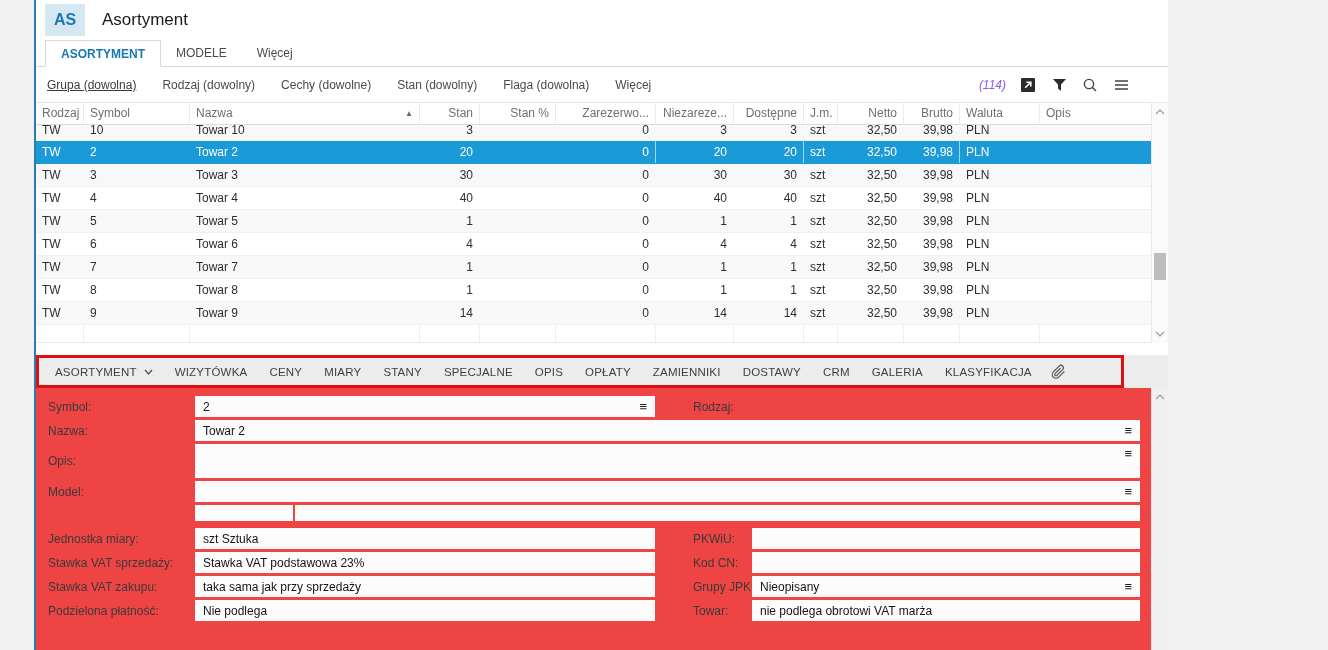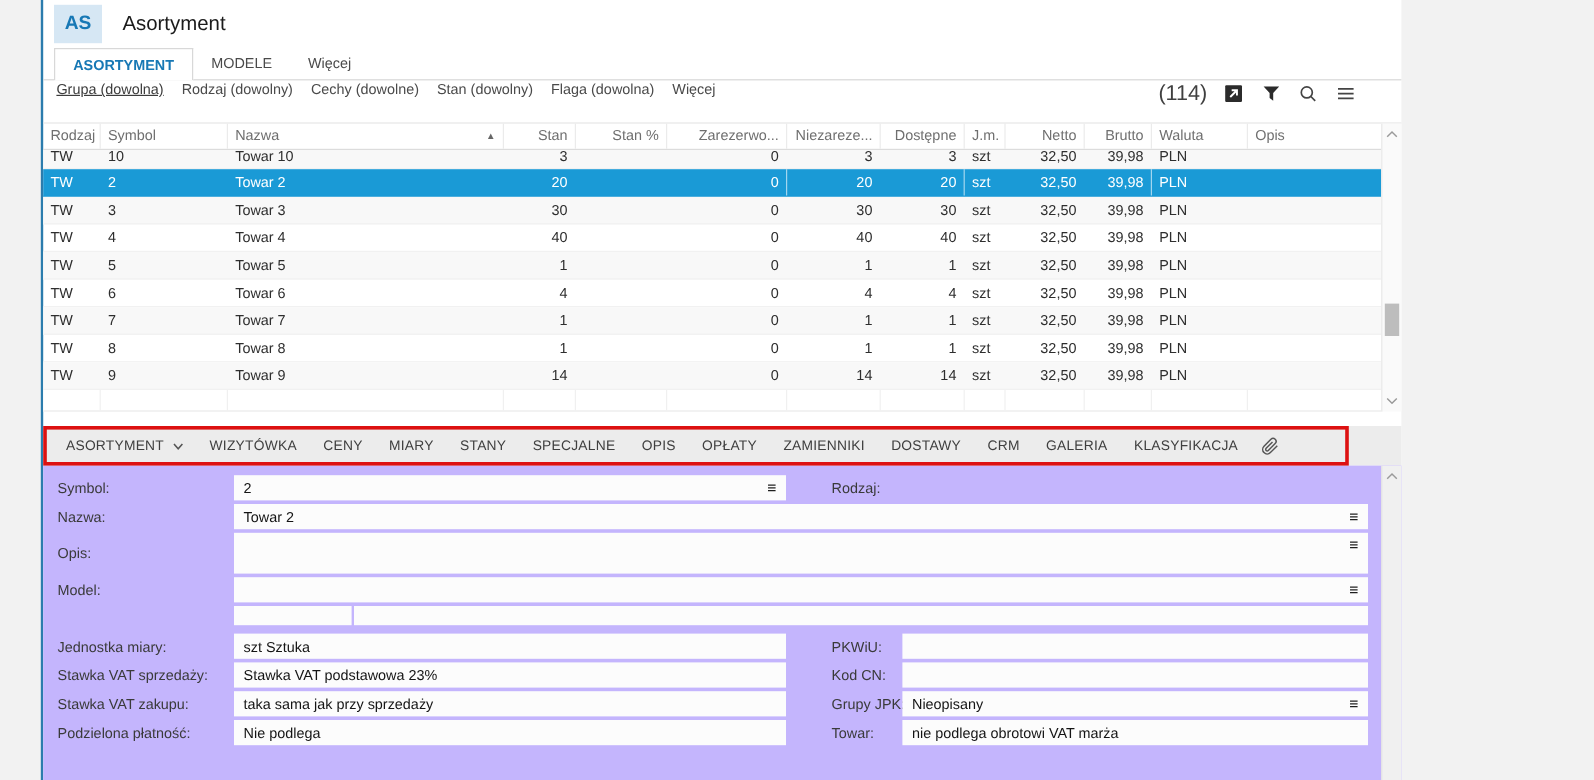--- a/index.html
+++ b/index.html
@@ -21,26 +21,26 @@
     font-weight:bold;font-size:16px;display:flex;align-items:center;justify-content:center;}
   .page-title{margin-left:17px;font-size:17px;color:#1b1b1b;}
 
   
   .main-tabs{display:flex;height:27px;border-bottom:1px solid #d8d8d8;padding-left:9px;flex:none;}
   .mtab{padding:0 15px;line-height:26px;font-size:12px;color:#4a4a4a;white-space:nowrap;cursor:default;}
   .mtab.active{font-weight:bold;color:var(--tab-blue);background:#fff;border:1px solid #d8d8d8;
     border-bottom:1px solid #fff;margin-bottom:-1px;}
 
   
-  .filter-bar{height:35px;display:flex;align-items:flex-start;padding:0 38px 0 11px;font-size:12px;
-    color:#4a4a4a;flex:none;}
+  .filter-bar{height:35px;display:flex;align-items:center;padding:0 38px 0 11px;font-size:12px;
+    color:#4a4a4a;flex:none;gap:11px;}
   .fitem{margin-right:15px;white-space:nowrap;}
   .fitem.underline{text-decoration:underline;color:#3c3c3c;}
   .fb-right{margin-left:auto;display:flex;align-items:center;gap:13px;}
-  .fb-count{font-size:18px;color:#404040;}
+  .fb-count{font-size:12px;color:#8b5cf6;font-style:italic;}
   .fb-ic{display:flex;align-items:center;justify-content:center;width:18px;height:18px;}
 
   
   .grid{position:relative;border-top:1px solid #e6e6e6;flex:none;font-size:12px;color:#2e2e2e;}
   .hrow,.row{display:flex;margin-right:17px;}
   .hrow{height:22px;border-bottom:1px solid #dcdcdc;}
   .hcell{color:#6f6f6f;padding:0 6px;line-height:21px;border-right:1px solid #ebebeb;
     overflow:hidden;white-space:nowrap;flex:none;}
   .sort-arrow{float:right;color:#666;font-size:8px;line-height:21px;display:none;}
   .hcell.has-sort .sort-arrow{display:inline;}
@@ -71,21 +71,21 @@
   .dtab{display:flex;align-items:center;padding:0 11px;font-size:11.5px;color:#3f3f3f;
     letter-spacing:.2px;white-space:nowrap;cursor:default;}
   .dtab.active{background:#fafafa;border-left:1px solid #bdbdbd;border-right:1px solid #bdbdbd;}
   .dtab .chev{display:none;margin-left:7px;}
   .dtab.has-chevron .chev{display:block;}
   .clip-btn{display:flex;align-items:center;padding:0 8px;}
   .red-box{position:absolute;left:0;top:0;height:100%;width:1088px;
     border:3px solid var(--annotation-red);pointer-events:none;z-index:5;}
 
   
-  .form{flex:1 1 auto;background:#c4b5fd;padding:8px 28px 16px 0;position:relative;
+  .form{flex:1 1 auto;background:#ef4444;padding:8px 28px 16px 0;position:relative;
     font-size:12px;color:#141414;overflow:hidden;}
   .frow{display:flex;align-items:stretch;margin-bottom:3px;height:21px;}
   .frow.tall{height:34px;}
   .frow.split{height:16px;}
   .frow.gap-top{margin-top:7px;}
   .flabel{width:159px;flex:none;padding:0 6px 0 12px;color:#3a3a3a;display:flex;align-items:center;
     white-space:nowrap;overflow:hidden;}
   .flabel2{width:97px;flex:none;padding-left:38px;color:#3a3a3a;display:flex;align-items:center;
     white-space:nowrap;overflow:visible;}
   .ffield{background:#fcfcfc;display:flex;align-items:center;padding:0 8px;overflow:hidden;}

